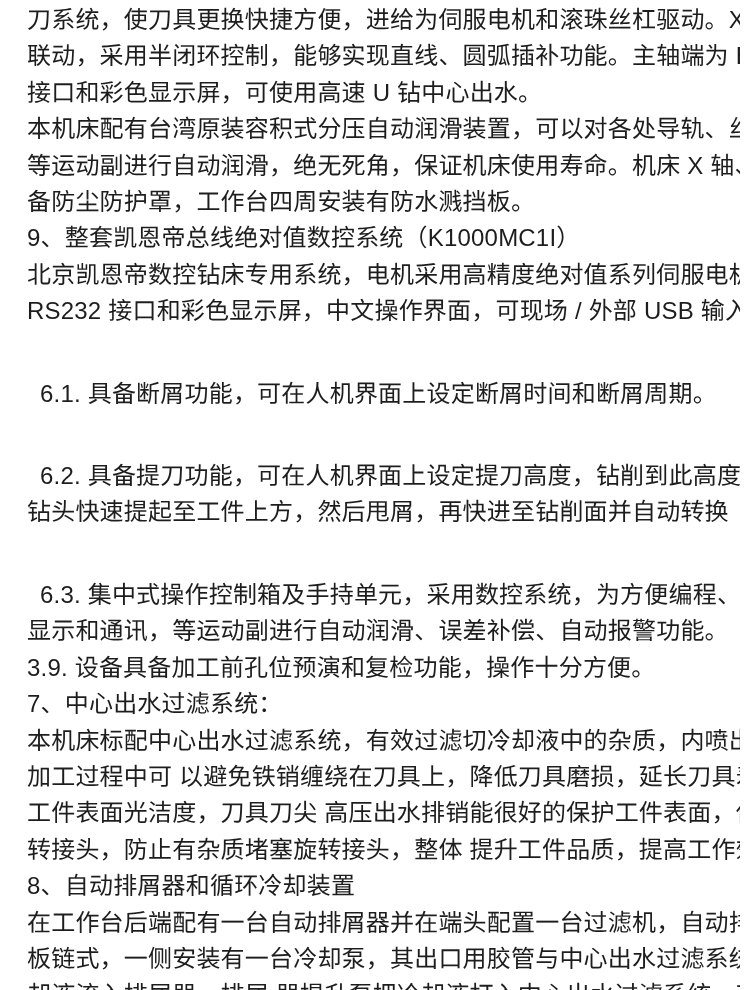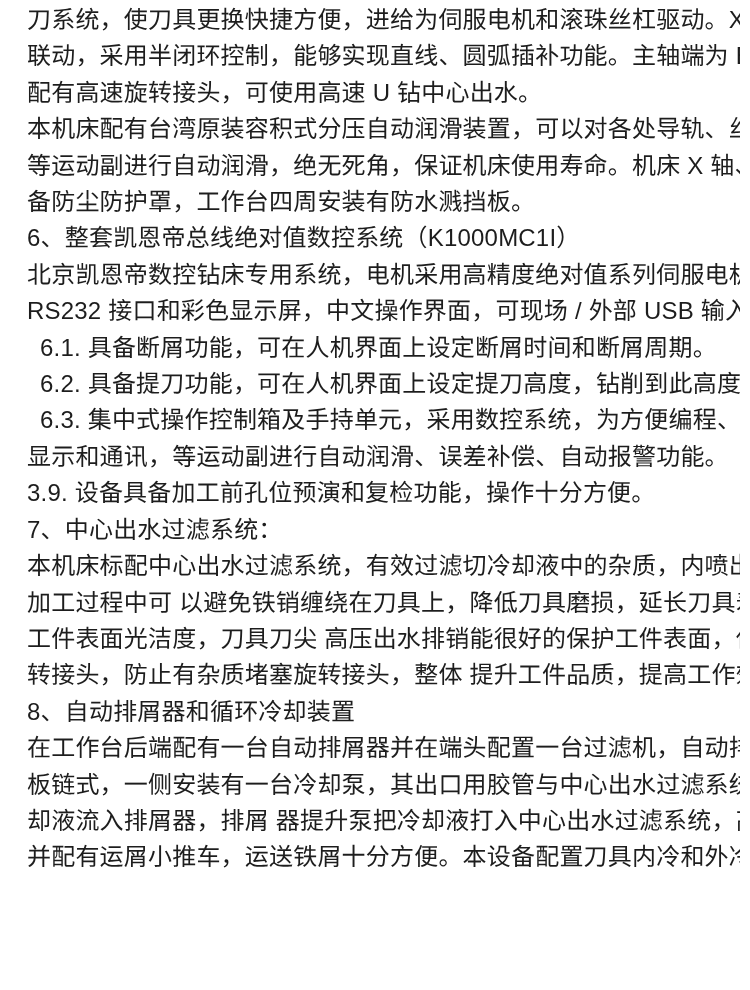--- a/index.html
+++ b/index.html
@@ -24,37 +24,39 @@
     color: #1d1d1d;
     letter-spacing: 0.2px;
   }
   .line {
     margin: 0;
     white-space: nowrap;
     overflow: hidden;
   }
   .line.indent {
     padding-left: 13px;
+    margin-top: 46px;
   }
 </style>
 </head>
 <body>
 
 <div class="page">
   <p class="line">刀系统，使刀具更换快捷方便，进给为伺服电机和滚珠丝杠驱动。X、Y 轴能够</p>
   <p class="line">联动，采用半闭环控制，能够实现直线、圆弧插补功能。主轴端为 BT50 锥孔，</p>
-  <p class="line">配有高速旋转接头，可使用高速 U 钻中心出水。</p>
+  <p class="line">接口和彩色显示屏，可使用高速 U 钻中心出水。</p>
   <p class="line">本机床配有台湾原装容积式分压自动润滑装置，可以对各处导轨、丝杠、齿条</p>
   <p class="line">等运动副进行自动润滑，绝无死角，保证机床使用寿命。机床 X 轴、Y 轴均配</p>
   <p class="line">备防尘防护罩，工作台四周安装有防水溅挡板。</p>
-  <p class="line">6、整套凯恩帝总线绝对值数控系统（K1000MC1I）</p>
+  <p class="line">9、整套凯恩帝总线绝对值数控系统（K1000MC1I）</p>
   <p class="line">北京凯恩帝数控钻床专用系统，电机采用高精度绝对值系列伺服电机驱动，</p>
   <p class="line">RS232 接口和彩色显示屏，中文操作界面，可现场 / 外部 USB 输入。</p>
   <p class="line indent">6.1. 具备断屑功能，可在人机界面上设定断屑时间和断屑周期。</p>
   <p class="line indent">6.2. 具备提刀功能，可在人机界面上设定提刀高度，钻削到此高度时，</p>
+  <p class="line">钻头快速提起至工件上方，然后甩屑，再快进至钻削面并自动转换</p>
   <p class="line indent">6.3. 集中式操作控制箱及手持单元，采用数控系统，为方便编程、存储、</p>
   <p class="line">显示和通讯，等运动副进行自动润滑、误差补偿、自动报警功能。</p>
   <p class="line">3.9. 设备具备加工前孔位预演和复检功能，操作十分方便。</p>
   <p class="line">7、中心出水过滤系统：</p>
   <p class="line">本机床标配中心出水过滤系统，有效过滤切冷却液中的杂质，内喷出水系统在</p>
   <p class="line">加工过程中可 以避免铁销缠绕在刀具上，降低刀具磨损，延长刀具寿命，提高</p>
   <p class="line">工件表面光洁度，刀具刀尖 高压出水排销能很好的保护工件表面，保护高速旋</p>
   <p class="line">转接头，防止有杂质堵塞旋转接头，整体 提升工件品质，提高工作效率。</p>
   <p class="line">8、自动排屑器和循环冷却装置</p>
   <p class="line">在工作台后端配有一台自动排屑器并在端头配置一台过滤机，自动排屑器为平</p>

